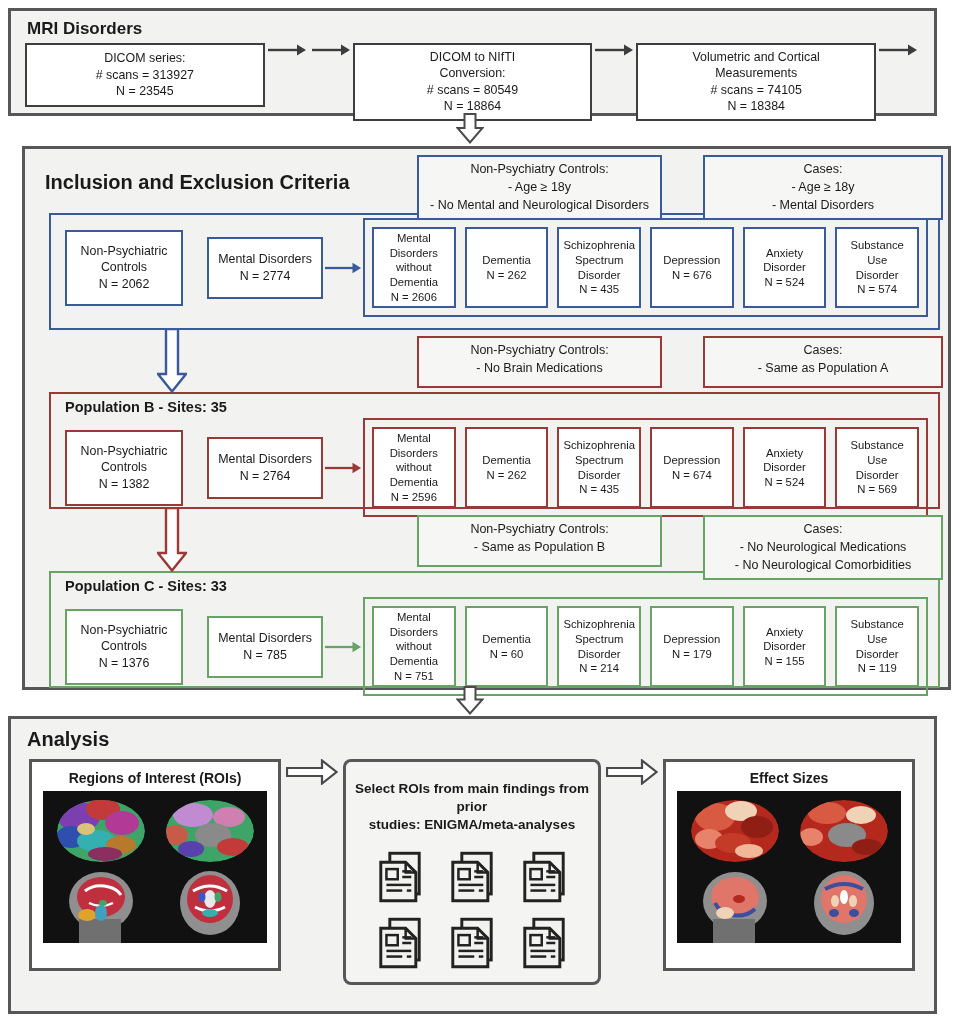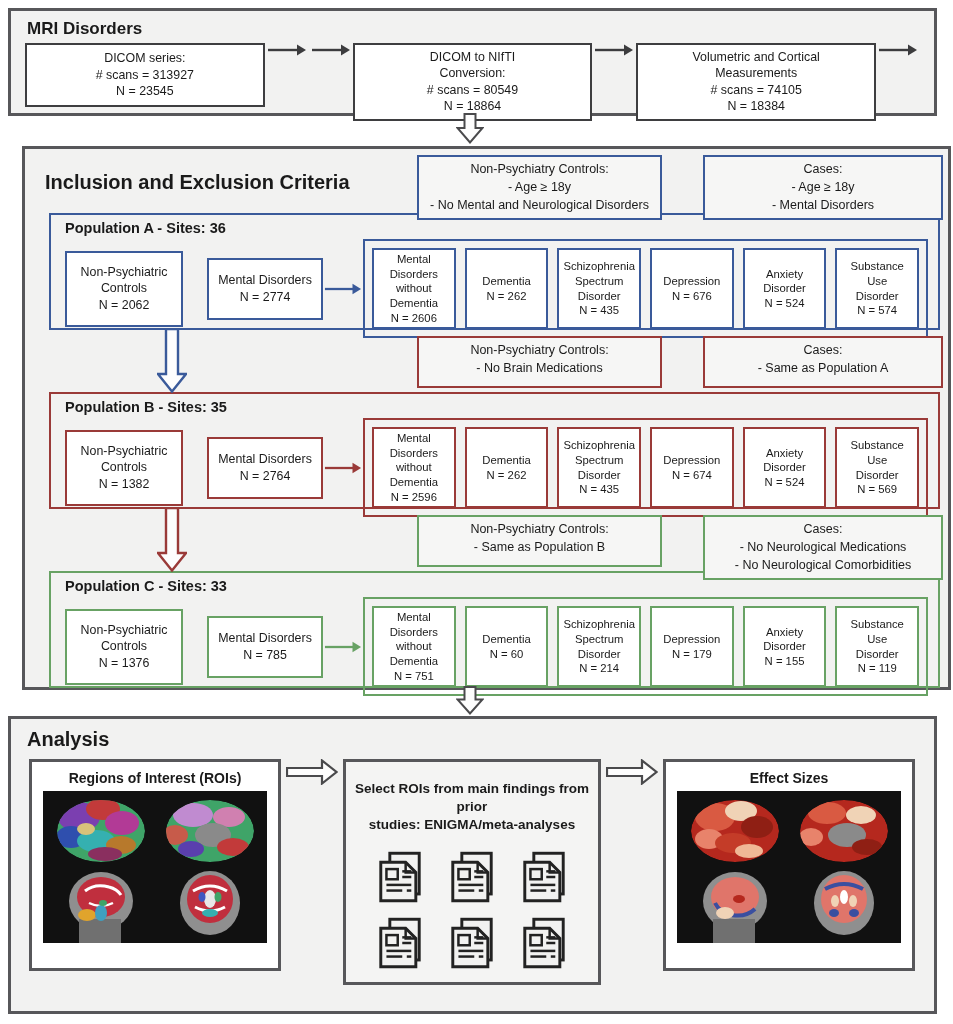--- a/index.html
+++ b/index.html
@@ -62,21 +62,21 @@
 
   .pop-arrow { position:absolute; left:132px; top:-1px; }
   .pop-arrow polygon { fill:#fdfdfd; stroke-width:2.4px; }
   .pop-arrow.blue polygon { stroke:#3a5a9a; }
   .pop-arrow.red  polygon { stroke:#9a3a38; }
 
   
   .ana-row { display:flex; padding:0 18px; margin-top:8px; }
   .ana-box { border:3px solid #57575a; background:#fff; }
   #roi-box, #effect-box { flex:0 0 252px; height:212px; padding:5px; }
-  #select-box { flex:0 0 258px; height:226px; background:#f4f4f3; padding:8px 6px; }
+  #select-box { flex:0 0 258px; height:226px; background:#f4f4f3; padding:8px 6px;border-radius:8px; }
   .ana-box-title { font-weight:bold; font-size:14px; text-align:center; margin:3px 0 5px 0; }
   .img-frame { width:224px; height:152px; margin:0 auto; background:#111; }
   .select-note { font-weight:bold; font-size:13.5px; text-align:center; line-height:1.35; margin-top:10px; }
   .docs { display:grid; grid-template-columns:repeat(3,50px); gap:14px 22px; justify-content:center; margin-top:16px; }
   .doc { width:50px; height:52px; }
   .harr { flex:0 0 auto; margin:0 5px; }
   .harr polygon { fill:#fdfdfd; stroke:#4a4a4c; stroke-width:2.2px; }
   .hidden-defs { position:absolute; width:0; height:0; overflow:hidden; }
 </style>
 </head>
@@ -143,21 +143,20 @@
     <div class="band" id="band-header">
       <div class="crit controls blue pre">Non-Psychiatry Controls:
 - Age ≥ 18y
 - No Mental and Neurological Disorders</div>
       <div class="crit cases blue pre">Cases:
 - Age ≥ 18y
 - Mental Disorders</div>
     </div>
 
     <div class="pop blue">
-      <div class="pop-label">Population A - Sites: 36</div>
       <div class="pop-row">
         <div class="pbox ctrl pre">Non-Psychiatric
 Controls
 N = 2062</div>
         <div class="pbox mental pre">Mental Disorders
 N = 2774</div>
         <svg class="sarr" width="38" height="14">
             <use href="#sarr-sym"></use>
           </svg>
         <div class="dgroup">

